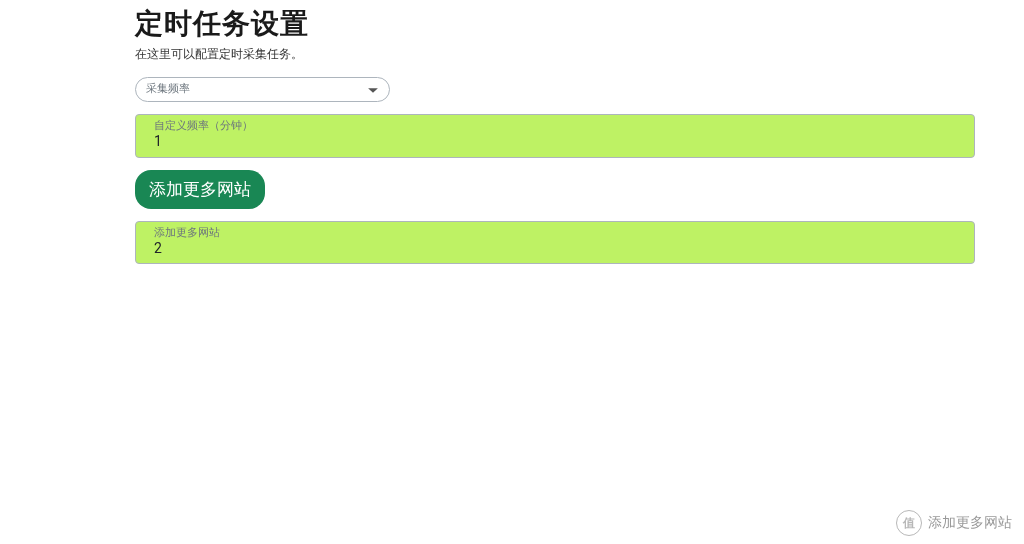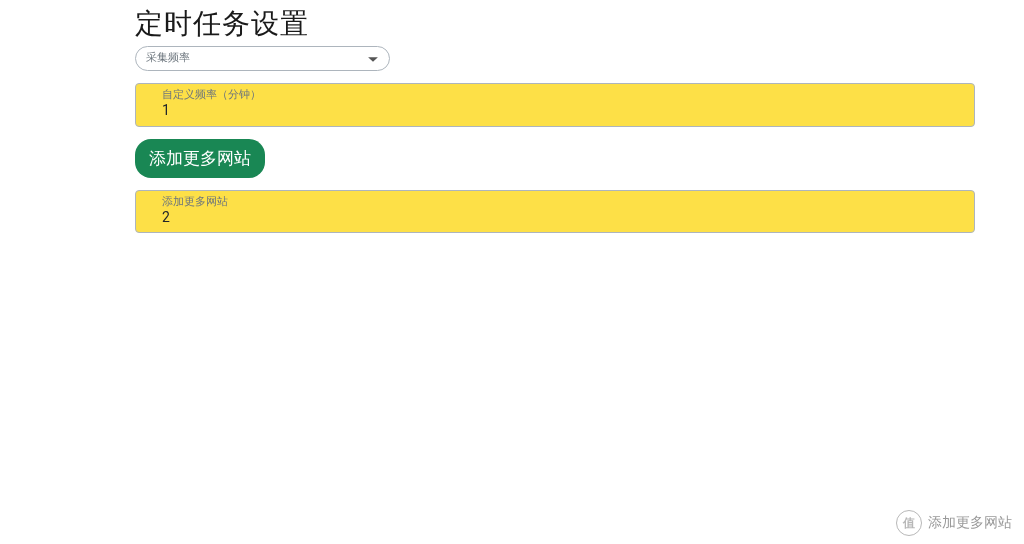--- a/index.html
+++ b/index.html
@@ -9,21 +9,21 @@
       color: #212529;
       font-size: 14px;
     }
     .container {
       max-width: 840px;
       margin: 0 0 0 135px;
       padding-top: 5px;
     }
     .page-title {
       font-size: 28px;
-      font-weight: 400;
+      font-weight: 700;
       color: #1a1a1a;
       margin-bottom: 3px;
       letter-spacing: 1px;
     }
     .page-subtitle {
       font-size: 12px;
       color: #333;
       margin-bottom: 14px;
     }
     .form-group {
@@ -35,22 +35,22 @@
       border: 1px solid #adb5bd;
       border-radius: 16px;
       padding: 4px 10px 6px;
       background: #fff;
     }
     .input-wrap {
       position: relative;
       width: 100%;
       border: 1px solid #adb5bd;
       border-radius: 4px;
-      padding: 4px 26px 6px;
-      background: #fde047;
+      padding: 4px 18px 6px;
+      background: #bef264;
     }
     .floating-label {
       font-size: 11px;
       color: #6c757d;
       line-height: 1.2;
       display: block;
     }
     .field-value {
       font-size: 14px;
       color: #212529;
@@ -136,20 +136,21 @@
       font-size: 12px;
       color: #888;
       font-weight: bold;
     }
   </style>
 </head>
 <body>
 
 <div class="container">
   <h1 class="page-title">定时任务设置</h1>
+  <p class="page-subtitle">在这里可以配置定时采集任务。</p>
 
   <div class="form-group">
     <div class="select-wrap">
       <span class="floating-label">采集频率</span>
       <span class="chevron">
         <svg width="12" height="12" viewBox="0 0 16 16">
             <path fill="#555" d="M1.5 5.5l6.5 6 6.5-6H1.5z"></path>
           </svg>
       </span>
     </div>

